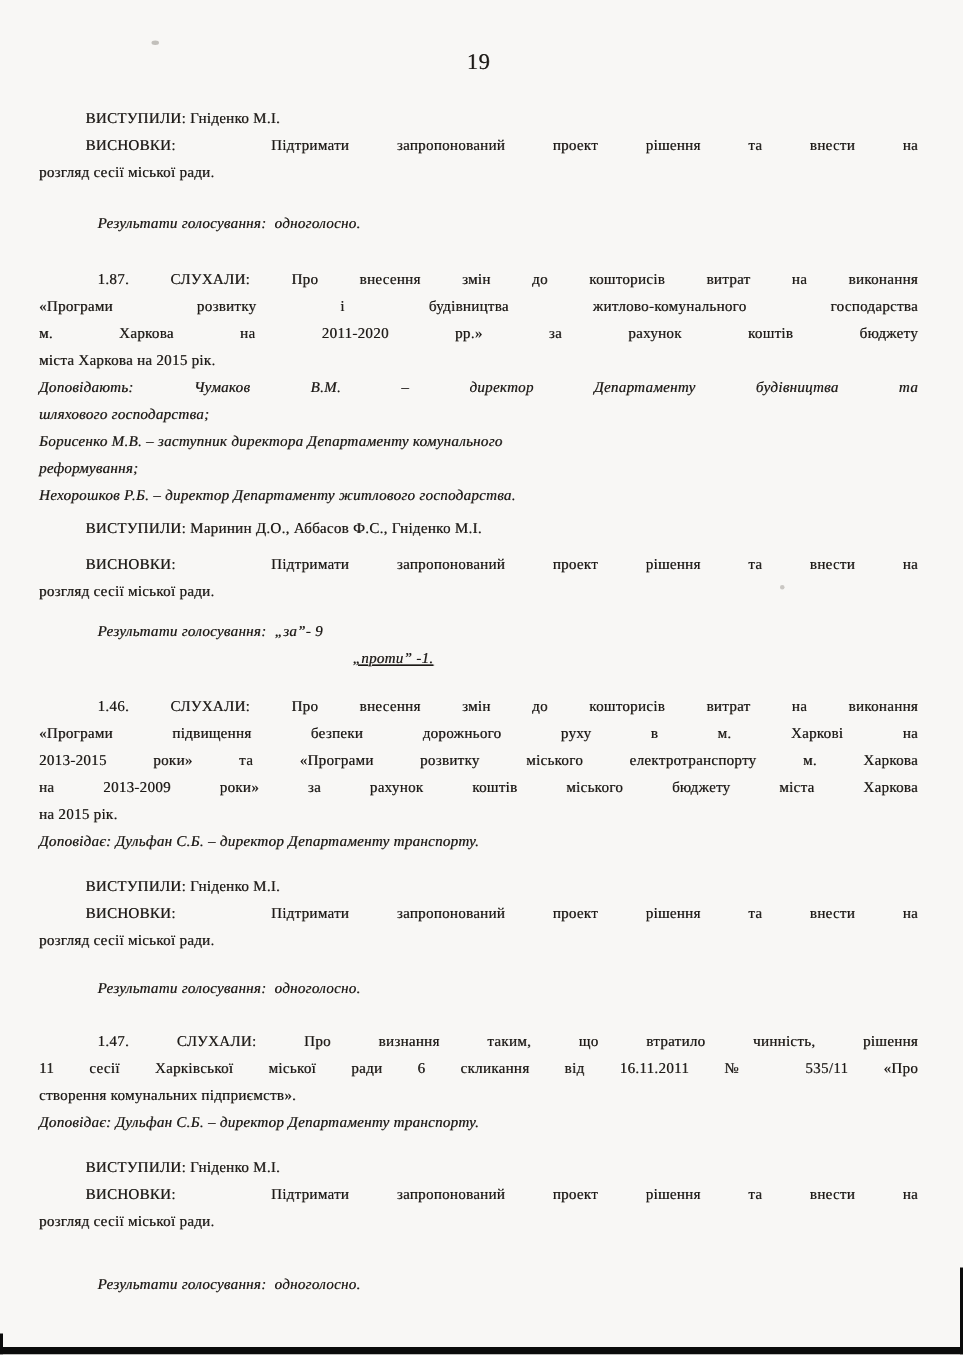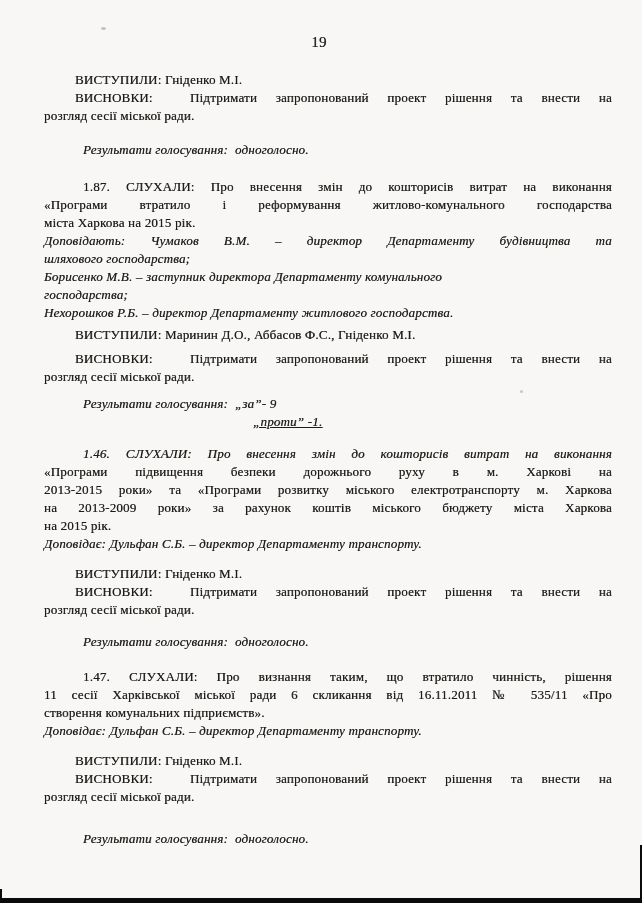--- a/index.html
+++ b/index.html
@@ -24,25 +24,24 @@
   }
 
   .pageno {
     text-align: center;
     font-size: 15px;
     line-height: 18px;
     letter-spacing: 0.3px;
   }
 
   .line {
-    font-size: 13px;
+    font-size: 10px;
     line-height: 18px;
     letter-spacing: 0.2px;
     white-space: pre-wrap;
-    margin-left: 18px;
   }
   .line.j {
     white-space: normal;
     text-align: justify;
     text-align-last: justify;
   }
   .line.it { font-style: italic; }
   .line.i1 { padding-left: 31px; }
   .line.i2 { padding-left: 39px; }
   .line.offp { padding-left: 209px; text-decoration: underline; }
@@ -89,33 +88,34 @@
   <div class="speck2"></div>
 
   <div class="content">
     <div class="pageno">19</div>
 
   <div class="line i1" style="margin-top: 20px;">ВИСТУПИЛИ: Гніденко М.І.</div>
       <div class="line j i1">ВИСНОВКИ: &nbsp;Підтримати запропонований проект рішення та внести на</div>
       <div class="line">розгляд сесії міської ради.</div>
       <div class="line it i2" style="margin-top: 16px;">Результати голосування: &nbsp;одноголосно.</div>
       <div class="line j i2" style="margin-top: 19px;">1.87. СЛУХАЛИ: Про внесення змін до кошторисів витрат на виконання</div>
-      <div class="line j">«Програми втратило і реформування житлово-комунального господарства</div>
+      <div class="line j">«Програми розвитку і будівництва житлово-комунального господарства</div>
+      <div class="line j">м.&nbsp;Харкова на 2011-2020 рр.» за рахунок коштів бюджету</div>
       <div class="line">міста Харкова на 2015 рік.</div>
       <div class="line j it">Доповідають: Чумаков В.М. – директор Департаменту будівництва та</div>
       <div class="line it">шляхового господарства;</div>
       <div class="line it">Борисенко М.В. – заступник директора Департаменту комунального</div>
-      <div class="line it">господарства;</div>
+      <div class="line it">реформування;</div>
       <div class="line it">Нехорошков Р.Б. – директор Департаменту житлового господарства.</div>
       <div class="line i1" style="margin-top: 4px;">ВИСТУПИЛИ: Маринин Д.О., Аббасов Ф.С., Гніденко М.І.</div>
       <div class="line j i1" style="margin-top: 6px;">ВИСНОВКИ: &nbsp;Підтримати запропонований проект рішення та внести на</div>
       <div class="line">розгляд сесії міської ради.</div>
       <div class="line it i2" style="margin-top: 9px;">Результати голосування: &nbsp;„за”- 9</div>
       <div class="line it offp">„проти” -1.</div>
-      <div class="line j i2" style="margin-top: 14px; font-style: italic;">1.46. СЛУХАЛИ: Про внесення змін до кошторисів витрат на виконання</div>
+      <div class="line j i2" style="margin-top: 14px;">1.46. СЛУХАЛИ: Про внесення змін до кошторисів витрат на виконання</div>
       <div class="line j">«Програми підвищення безпеки дорожнього руху в м.&nbsp;Харкові на</div>
       <div class="line j">2013-2015 роки» та «Програми розвитку міського електротранспорту м.&nbsp;Харкова</div>
       <div class="line j">на 2013-2009 роки» за рахунок коштів міського бюджету міста Харкова</div>
       <div class="line">на 2015 рік.</div>
       <div class="line it">Доповідає: Дульфан С.Б. – директор Департаменту транспорту.</div>
       <div class="line i1" style="margin-top: 12px;">ВИСТУПИЛИ: Гніденко М.І.</div>
       <div class="line j i1">ВИСНОВКИ: &nbsp;Підтримати запропонований проект рішення та внести на</div>
       <div class="line">розгляд сесії міської ради.</div>
       <div class="line it i2" style="margin-top: 14px;">Результати голосування: &nbsp;одноголосно.</div>
       <div class="line j i2" style="margin-top: 17px;">1.47. СЛУХАЛИ: Про визнання таким, що втратило чинність, рішення</div>

